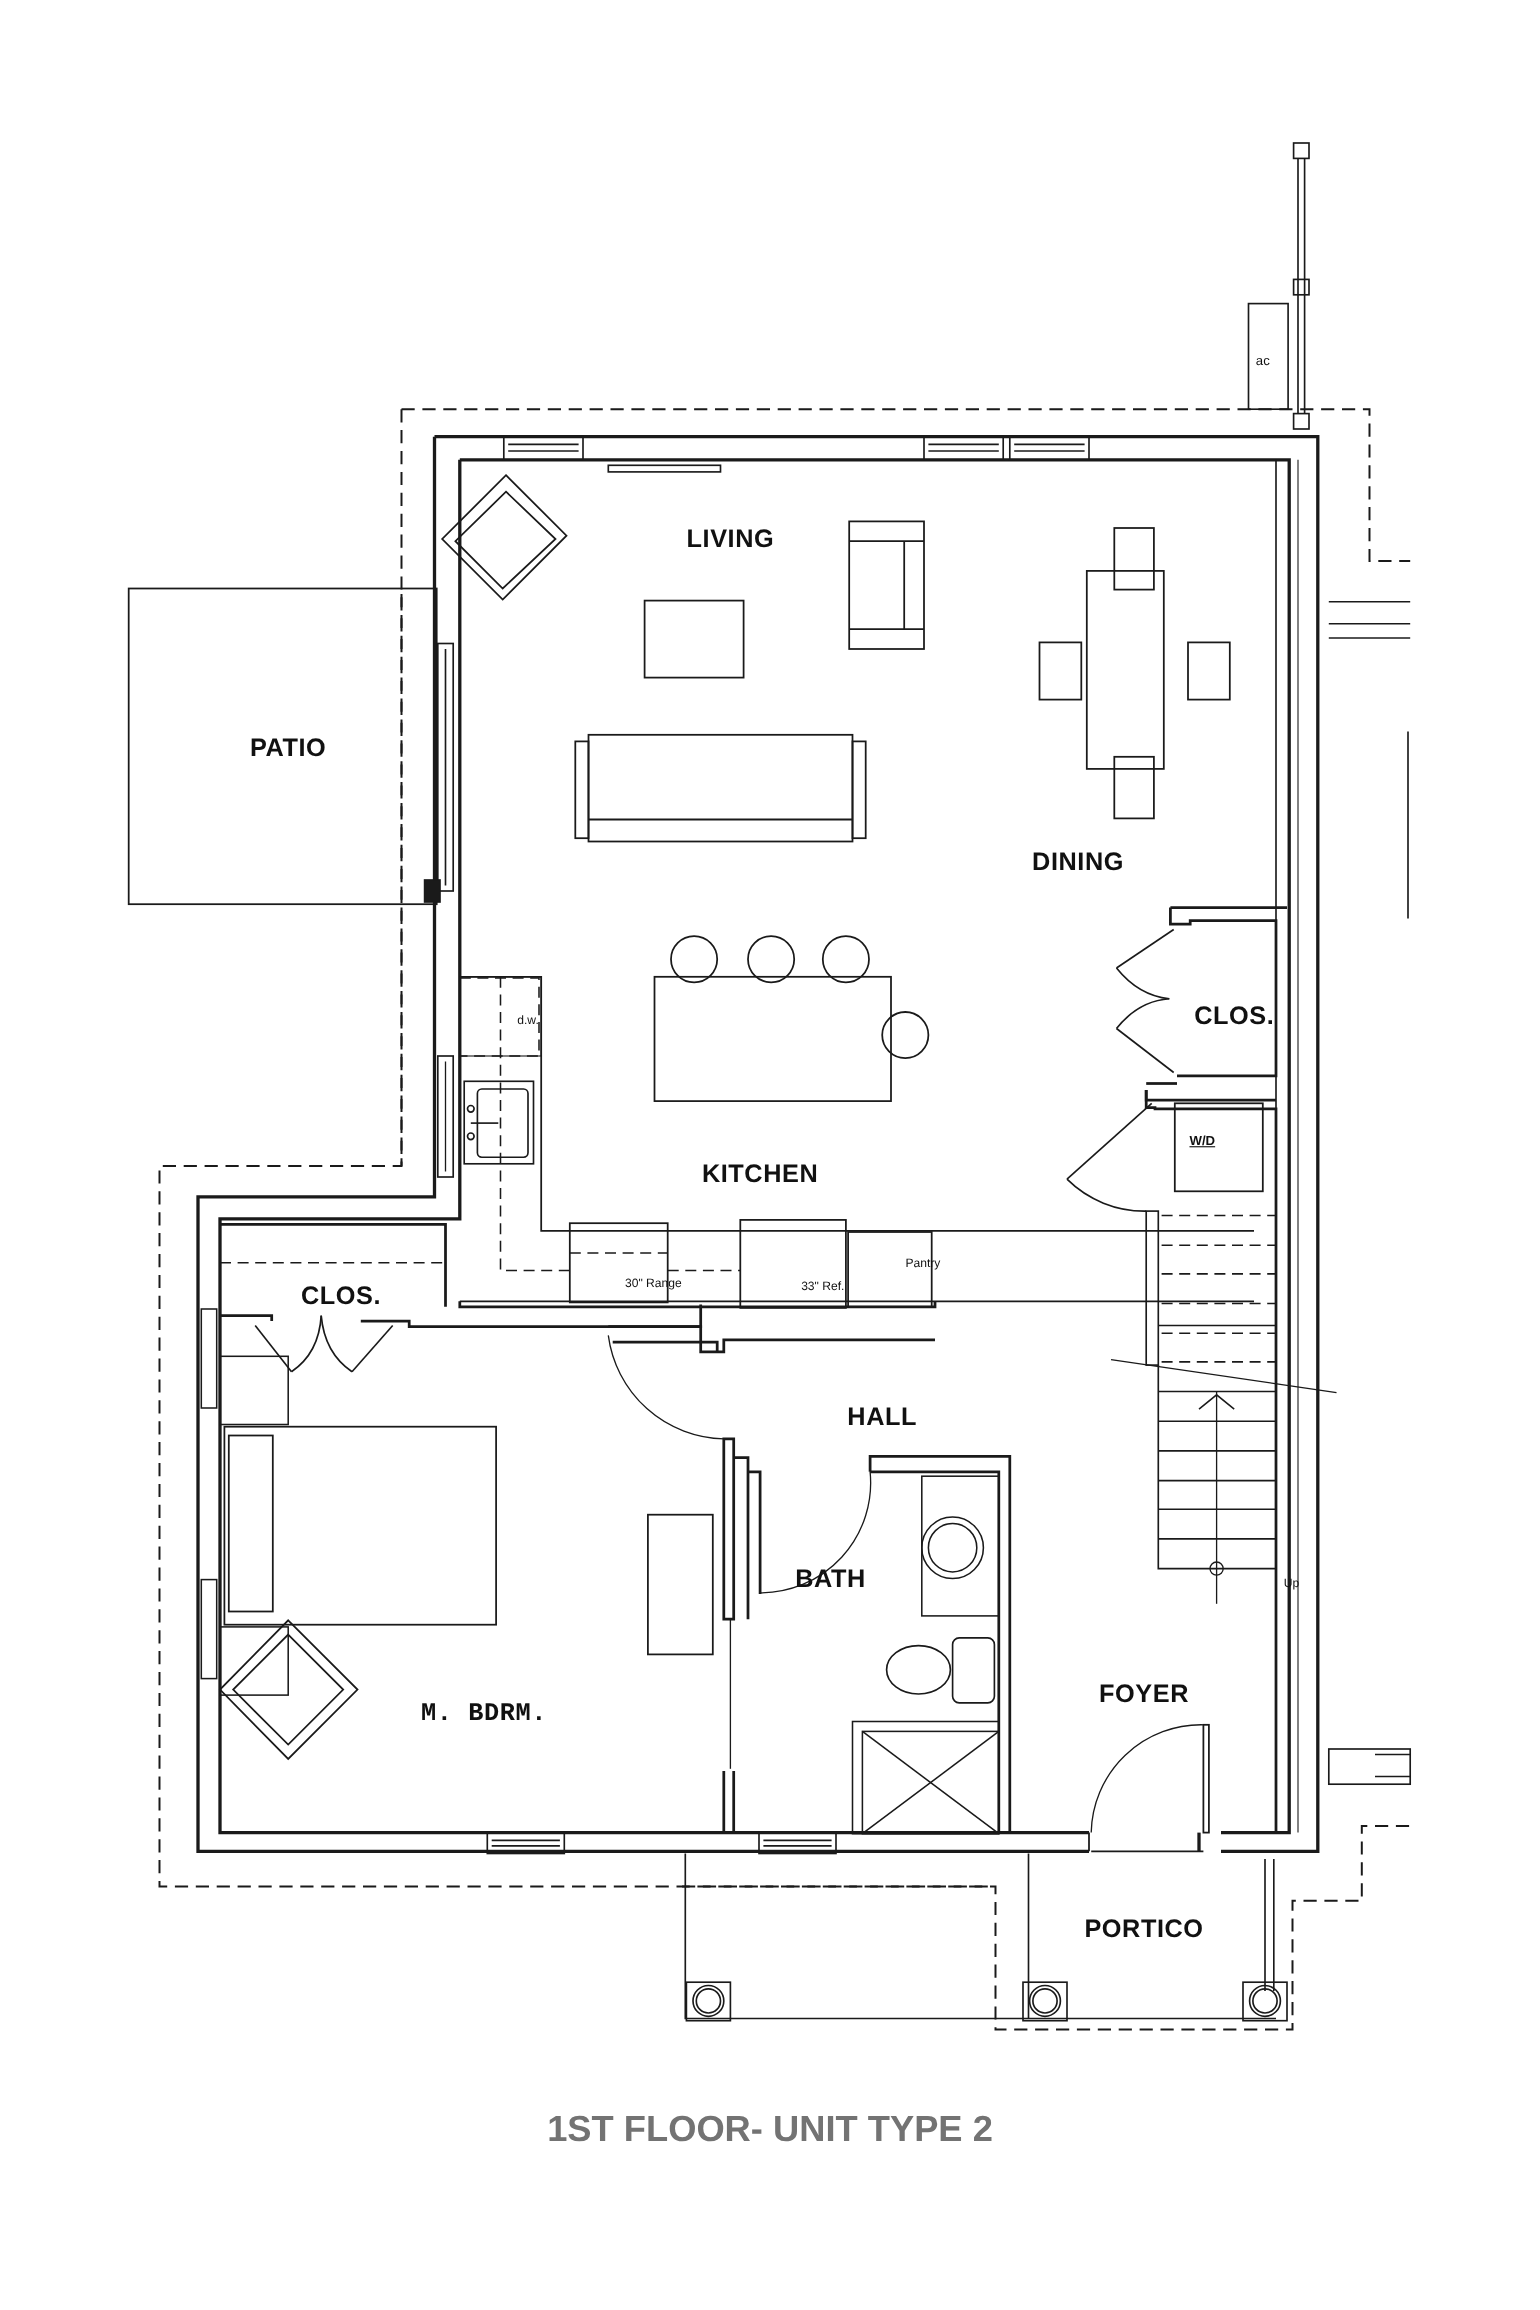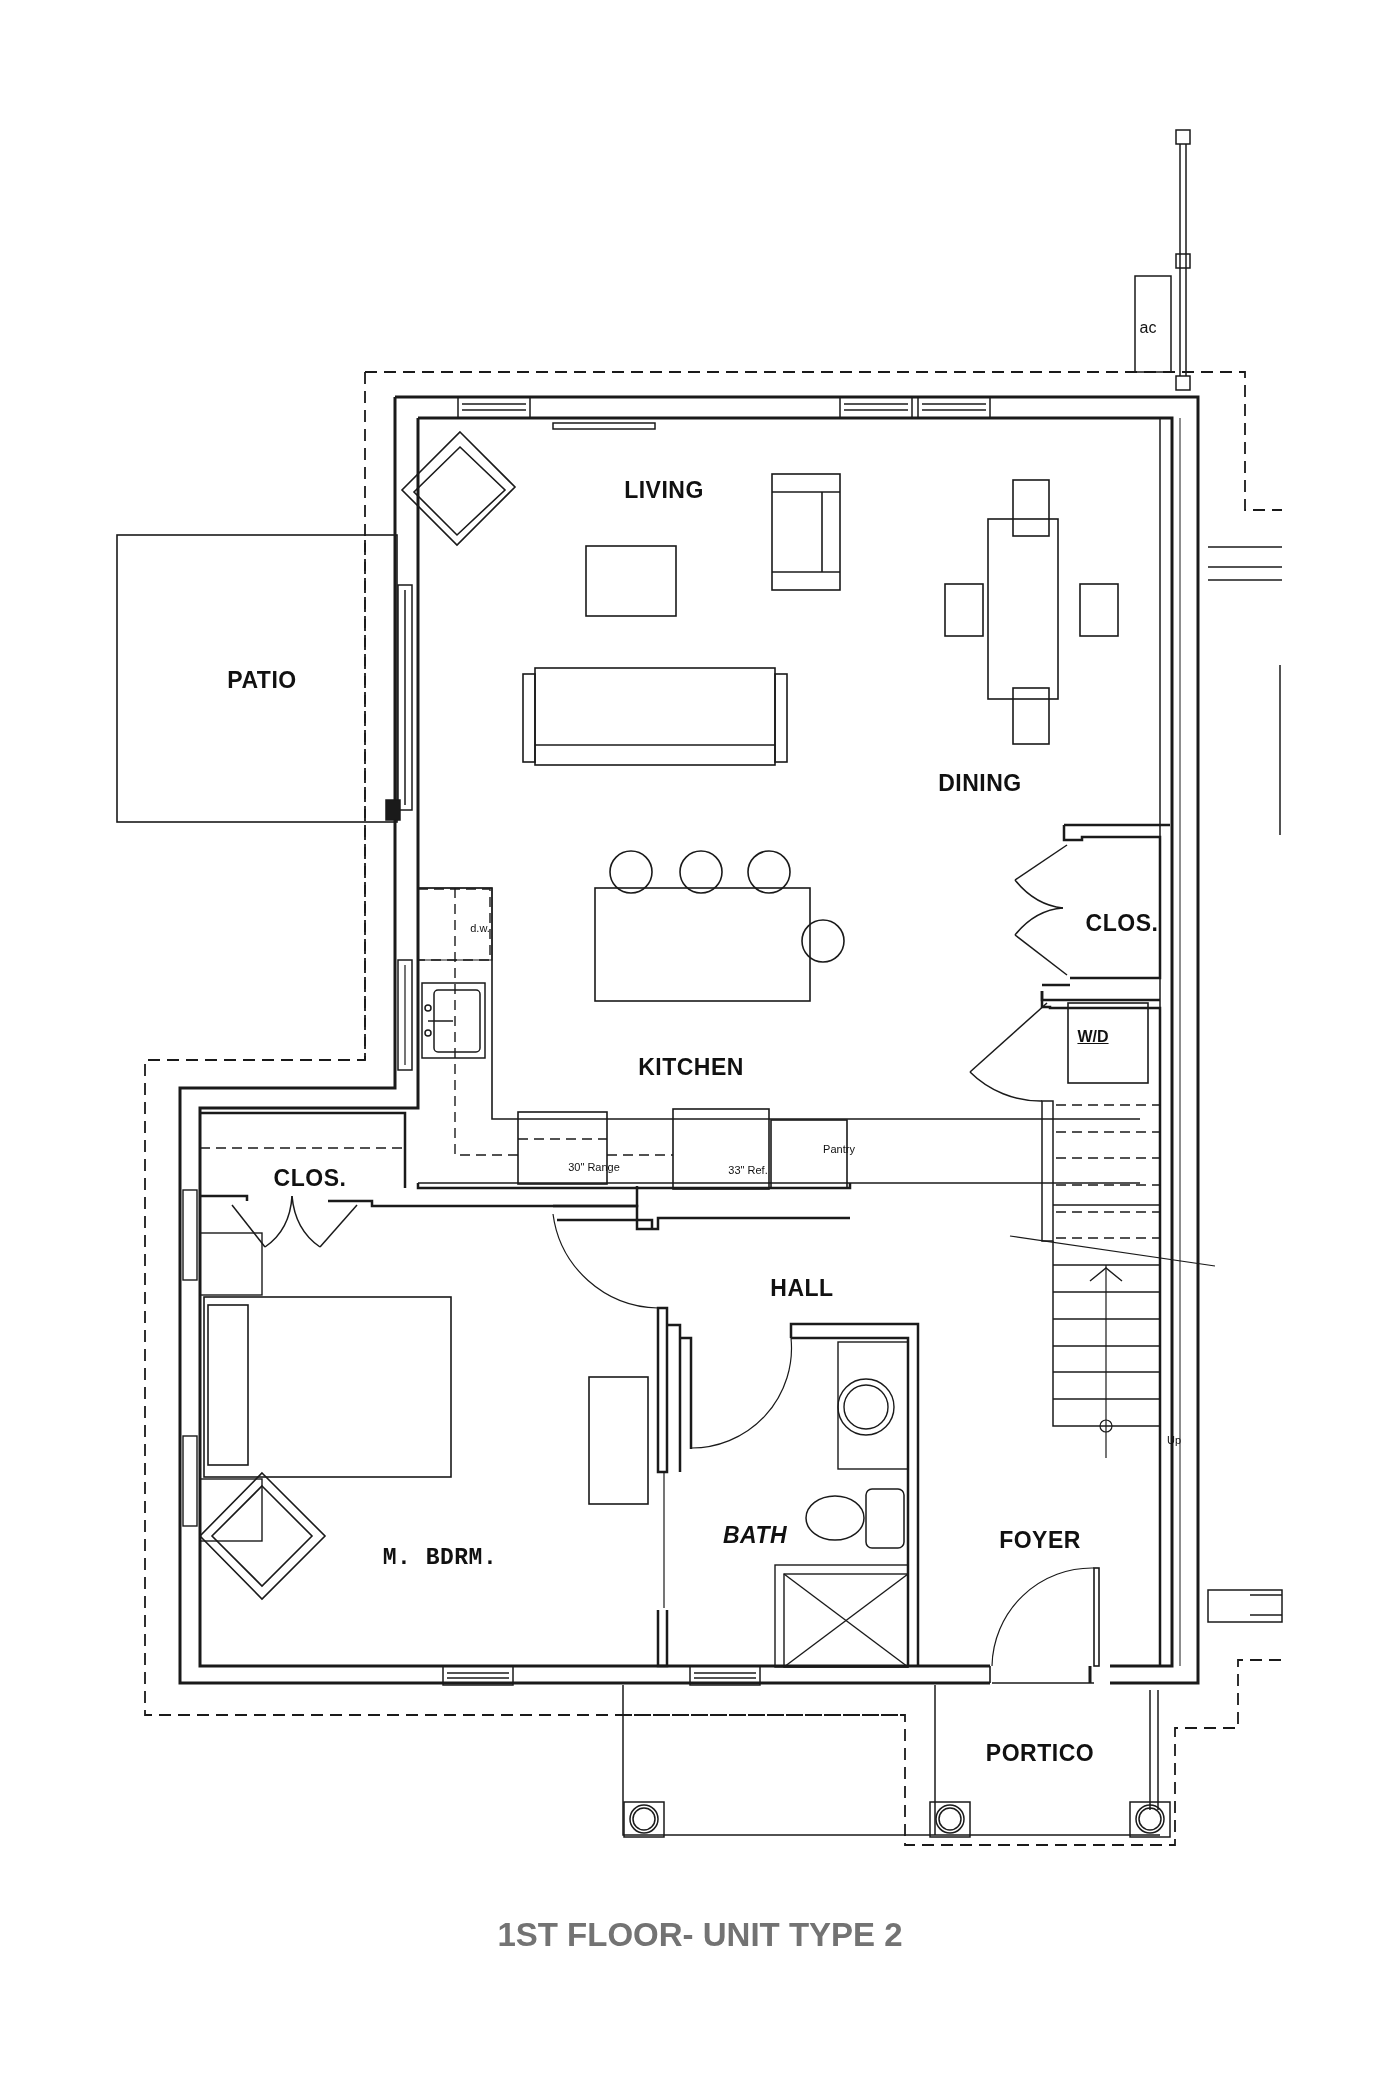--- a/index.html
+++ b/index.html
@@ -1,20 +1,20 @@
 <!DOCTYPE html>
 <html><head>
 <meta charset="utf-8">
 <style>
   html, body { margin: 0; padding: 0; background: #ffffff; }
   body { width: 1400px; height: 2100px; position: relative; overflow: hidden; font-family: "Liberation Sans", sans-serif; }
   #plan { position: absolute; left: 0; top: 0; width: 1400px; height: 2100px; }
   .lbl { position: absolute; font-family: "Liberation Sans", sans-serif; font-weight: bold; color: #111; white-space: nowrap; transform: translate(-50%, -50%); }
   .lbl.room { font-size: 23px; letter-spacing: 0.5px; }
-  .lbl.small { font-size: 16px; }
+  .lbl.small { font-size: 12px; }
   .lbl.tiny { font-size: 11px; font-weight: normal; margin-left: 35px; }
   .title { position: absolute; left: 700px; top: 1935px; transform: translate(-50%, -50%); font-size: 33px; font-weight: bold; color: #737373; white-space: nowrap; font-family: "Liberation Sans", sans-serif; }
 </style>
 </head>
 <body>
 
 <svg id="plan" viewBox="0 0 1400 2100" xmlns="http://www.w3.org/2000/svg">
   <g fill="none" stroke="#1a1a1a" stroke-width="2">
 
     <g stroke-dasharray="12,7" stroke-width="1.8">
@@ -275,21 +275,21 @@
   </g>
 </svg>
 
 <div class="lbl room" style="left:664px; top:490px;">LIVING</div>
 <div class="lbl room" style="left:980px; top:783px;">DINING</div>
 <div class="lbl room" style="left:262px; top:680px;">PATIO</div>
 <div class="lbl room" style="left:691px; top:1049px;margin-top:18px;">KITCHEN</div>
 <div class="lbl room" style="left:1122px; top:923px;">CLOS.</div>
 <div class="lbl room" style="left:310px; top:1178px;">CLOS.</div>
 <div class="lbl room" style="left:802px; top:1288px;">HALL</div>
-<div class="lbl room" style="left:755px; top:1535px;font-style:italic;">BATH</div>
+<div class="lbl room" style="left:755px; top:1435px;">BATH</div>
 <div class="lbl room" style="left:440px; top:1558px;font-family:Liberation Mono, monospace;">M. BDRM.</div>
 <div class="lbl room" style="left:1040px; top:1540px;">FOYER</div>
 <div class="lbl room" style="left:1040px; top:1753px;">PORTICO</div>
 
 <div class="lbl small" style="left:1148px; top:328px; font-weight:normal;">ac</div>
 <div class="lbl tiny" style="left:445px; top:928px;">d.w.</div>
 <div class="lbl tiny" style="left:559px; top:1167px;">30" Range</div>
 <div class="lbl tiny" style="left:713px; top:1170px;">33" Ref.</div>
 <div class="lbl tiny" style="left:804px; top:1149px;">Pantry</div>
 <div class="lbl small" style="left:1093px; top:1037px;text-decoration:underline;">W/D</div>

